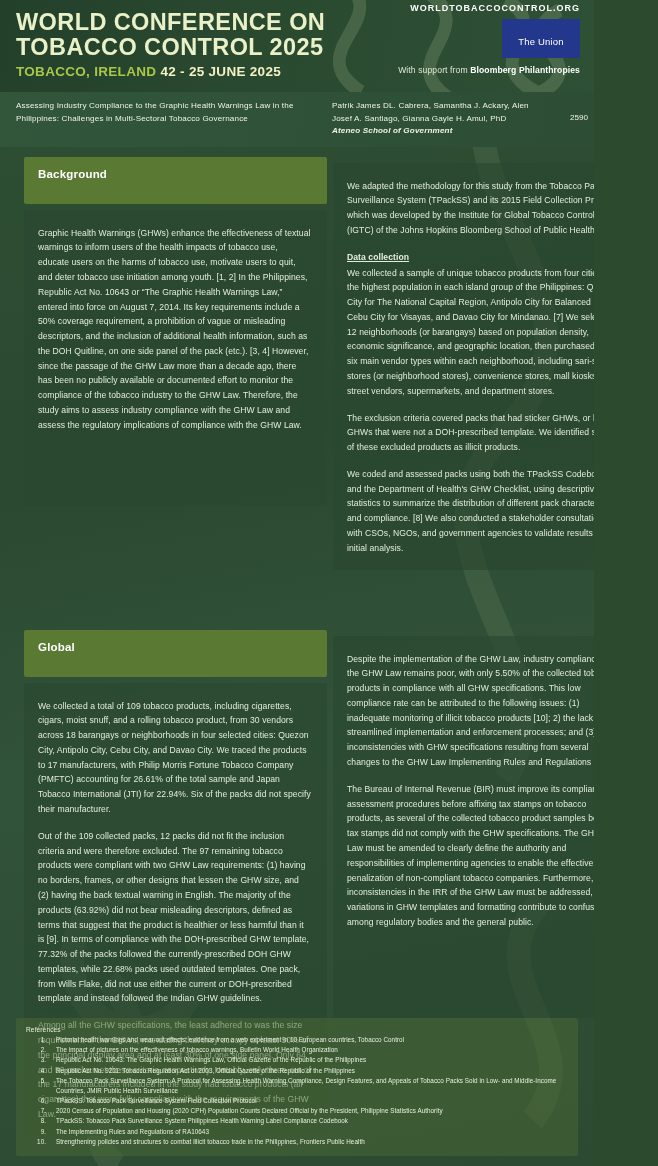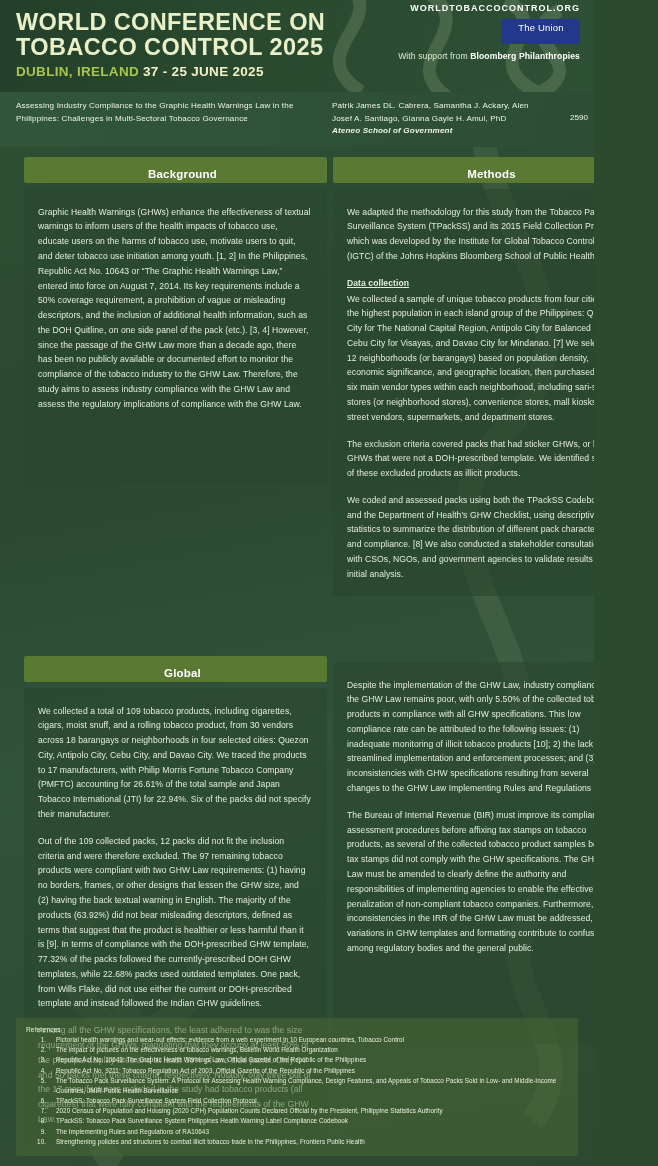--- a/index.html
+++ b/index.html
@@ -80,21 +80,21 @@
     font-weight: bold;
     letter-spacing: 1.0px;
     color: #ffffff;
   }
   .union-logo {
     display: inline-block;
     margin-top: 6px;
     background: #23388c;
     color: #ffffff;
     font-size: 9.5px;
-    padding: 4px 12px 11px 12px;
+    padding: 18px 12px 11px 12px;
     width: 78px;
     text-align: center;
     line-height: 1;
     letter-spacing: 0.2px;
   }
   .support-line {
     margin-top: 7px;
     font-size: 8.6px;
     color: #dfe8d5;
     letter-spacing: 0.1px;
@@ -147,23 +147,22 @@
   }
 
   .panel { margin-bottom: 0; }
 
   .panel-head {
     background: #5a7a34;
     color: #ffffff;
     font-size: 11.5px;
     font-weight: bold;
     letter-spacing: 0.2px;
-    padding: 11px 0 3px 14px;
+    padding: 11px 0 24px 14px;
     border-radius: 2px;
-    text-align: center;
   }
 
   .panel-body {
     background: rgba(42, 71, 46, 0.62);
     color: #e4ecdd;
     font-size: 8.6px;
     line-height: 1.72;
     padding: 16px 16px 14px 14px;
     letter-spacing: 0.06px;
     border-radius: 2px;
@@ -244,22 +243,22 @@
           <path d="M 560 0 C 620 30, 520 60, 600 95"></path>
           <path d="M 620 10 C 560 40, 660 62, 600 92"></path>
         </g>
       </svg>
     </div>
 
     <div class="header-inner">
       <div class="title-line1">WORLD CONFERENCE ON</div>
       <div class="title-line2">TOBACCO CONTROL 2025</div>
       <div class="subtitle">
-        <span class="city">DUBLIN, IRELAND</span>
-        <span class="dates">37 - 25 JUNE 2025</span>
+        <span class="city">TOBACCO, IRELAND</span>
+        <span class="dates">42 - 25 JUNE 2025</span>
       </div>
     </div>
 
     <div class="header-right">
       <div class="site-url">WORLDTOBACCOCONTROL.ORG</div>
       <div class="union-logo">The Union</div>
       <div class="support-line">
         <span>With support from</span>
         <b>Bloomberg Philanthropies</b>
       </div>
@@ -278,21 +277,20 @@
   <div class="content">
 
     <div class="panel panel-bg">
       <div class="panel-head">Background</div>
       <div class="panel-body">
         <p>Graphic Health Warnings (GHWs) enhance the effectiveness of textual warnings to inform users of the health impacts of tobacco use, educate users on the harms of tobacco use, motivate users to quit, and deter tobacco use initiation among youth. [1, 2] In the Philippines, Republic Act No. 10643 or “The Graphic Health Warnings Law,” entered into force on August 7, 2014. Its key requirements include a 50% coverage requirement, a prohibition of vague or misleading descriptors, and the inclusion of additional health information, such as the DOH Quitline, on one side panel of the pack (etc.). [3, 4] However, since the passage of the GHW Law more than a decade ago, there has been no publicly available or documented effort to monitor the compliance of the tobacco industry to the GHW Law. Therefore, the study aims to assess industry compliance with the GHW Law and assess the regulatory implications of compliance with the GHW Law.</p>
       </div>
     </div>
 
     <div class="panel panel-me">
-      <div class="panel-head">Methods</div>
       <div class="panel-body">
         <p>We adapted the methodology for this study from the Tobacco Pack Surveillance System (TPackSS) and its 2015 Field Collection Protocol, which was developed by the Institute for Global Tobacco Control (IGTC) of the Johns Hopkins Bloomberg School of Public Health. [5, 6]</p>
         <p>
           <span class="sub">Data collection</span>
           <span>We collected a sample of unique tobacco products from four cities with the highest population in each island group of the Philippines: Quezon City for The National Capital Region, Antipolo City for Balanced Luzon, Cebu City for Visayas, and Davao City for Mindanao. [7] We selected 12 neighborhoods (or barangays) based on population density, economic significance, and geographic location, then purchased from six main vendor types within each neighborhood, including sari-sari stores (or neighborhood stores), convenience stores, mall kiosks, street vendors, supermarkets, and department stores.</span>
         </p>
         <p>The exclusion criteria covered packs that had sticker GHWs, or had GHWs that were not a DOH-prescribed template. We identified some of these excluded products as illicit products.</p>
         <p>
           <span>We coded and assessed packs using both the TPackSS Codebook and the Department of Health's GHW Checklist, using descriptive statistics to summarize the distribution of different pack characteristics and compliance. [8] We also conducted a stakeholder consultation with CSOs, NGOs, and government agencies to validate results after initial analysis.</span>
         </p>

